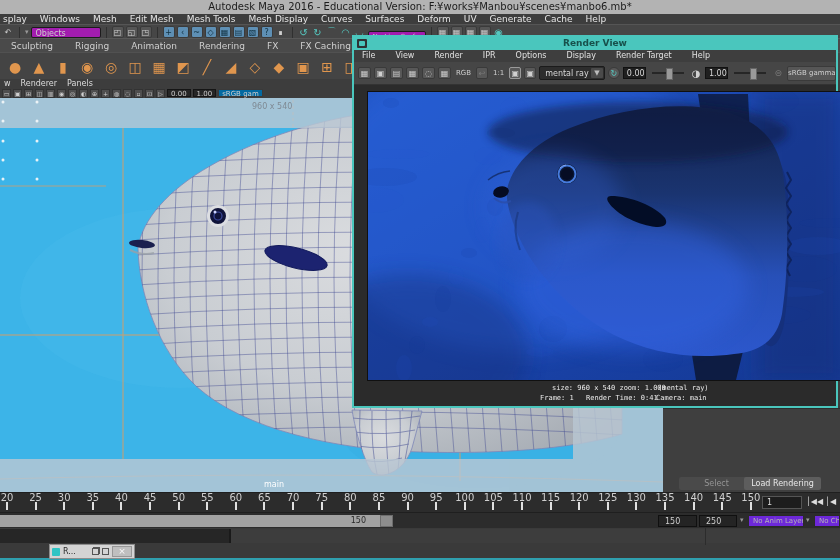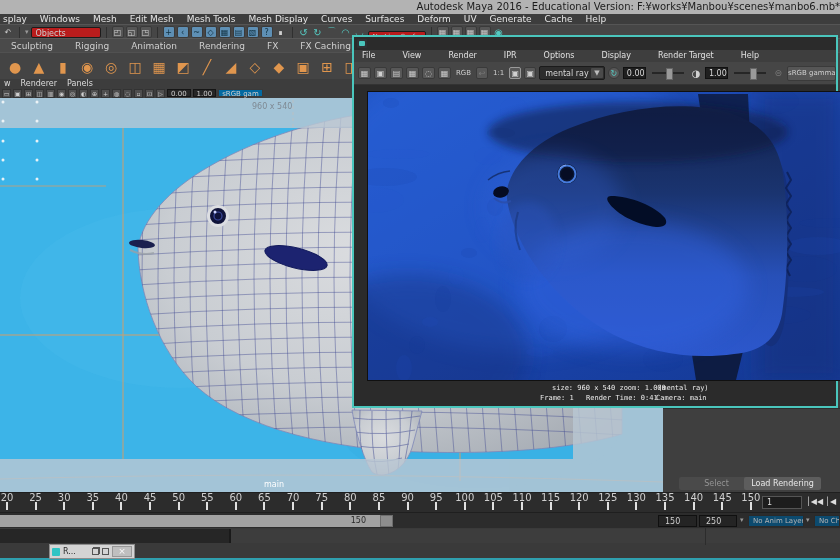--- a/index.html
+++ b/index.html
@@ -1,33 +1,33 @@
 <!DOCTYPE html>
 <html style="--c-teal: #4ac6bd; --c-viewport-blue: #3cb4e8; --c-gate-strip: #b9c7d3; --c-grid-orange: #cf9e6b; --c-wire-navy: #3c468f; --c-shelf-orange: #e0964e; --c-icon-blue: #5e8fb4; --c-timeline-bg: #2c2c2c; --c-accent-orange: #e8893a;"><head>
 <meta charset="utf-8">
 <style>
   html,body{margin:0;padding:0;}
   body{width:840px;height:560px;position:relative;overflow:hidden;background:#3c3c3c;
        font-family:"DejaVu Sans","Liberation Sans",sans-serif;-webkit-font-smoothing:antialiased;}
   .abs{position:absolute;}
   
   #titlebar{left:0;top:0;width:840px;height:14px;background:#b3b3b3;color:#1c1c1c;
-            font-size:10px;line-height:14px;text-align:right;}
+            font-size:10px;line-height:14px;text-align:center;}
   #menubar{left:0;top:14px;width:840px;height:10px;background:#3d3d3d;display:flex;gap:13px;
            padding-left:3px;font-size:9px;line-height:10px;color:#e6e6e6;}
   #menubar span{white-space:nowrap;}
   #statusline{left:0;top:24px;width:840px;height:14px;background:#464646;display:flex;
               align-items:center;gap:2px;padding-left:2px;font-size:8px;color:#c8c8c8;border-top:1px solid #555;}
   .sl-sep{width:1px;height:11px;background:#303030;margin:0 3px;}
   .ibox{width:12px;height:12px;background:#565656;border:1px solid #3a3a3a;border-radius:2px;
         display:flex;align-items:center;justify-content:center;font-size:8px;color:#cfcfcf;box-sizing:border-box;}
   .ibox.blue{background:var(--c-icon-blue);color:#103040;}
   .ibox.teal{background:transparent;border:none;color:#55c8c0;font-size:10px;}
   .ibox.plain{background:transparent;border:none;}
-  .dfield{background:#b91c1c;border:1px solid #1c1c1c;border-radius:2px;height:11px;color:#cccccc;
+  .dfield{background:#a21caf;border:1px solid #1c1c1c;border-radius:2px;height:11px;color:#cccccc;
           font-size:8px;line-height:11px;padding:0 4px;box-sizing:border-box;white-space:nowrap;overflow:hidden;}
   #shelftabs{left:0;top:38px;width:840px;height:14px;background:#4a4a4a;display:flex;align-items:center;
              font-size:9px;color:#cfcfcf;border-top:1px solid #585858;}
   #shelftabs span{padding:0 11px;white-space:nowrap;}
   #shelficons{left:0;top:52px;width:840px;height:27px;background:#444444;display:flex;align-items:center;
               gap:4px;padding-left:5px;border-top:1px solid #515151;}
   .shicon{width:20px;height:20px;display:flex;align-items:center;justify-content:center;
           font-size:14px;color:var(--c-shelf-orange);}
   #panelmenu{left:0;top:79px;width:663px;height:9px;background:#3d3d3d;display:flex;gap:10px;
              padding-left:4px;font-size:8px;line-height:9px;color:#dddddd;}
@@ -41,21 +41,21 @@
   #viewport{left:0;top:98px;width:663px;height:394px;background:var(--c-viewport-blue);border-right:2px solid #be185d;box-sizing:content-box;}
   
   #renderview{left:352px;top:35px;width:486px;height:373px;background:#2b2b2b;
               border:2px solid var(--c-teal);box-sizing:border-box;z-index:40;}
   #rv-title{position:absolute;left:0;top:0;width:100%;height:13px;background:var(--c-teal);
             color:#17504b;font-size:9px;line-height:13px;text-align:center;font-weight:bold;}
   #rv-titleicon{position:absolute;left:3px;top:2px;width:10px;height:9px;background:#2e3134;
             border-radius:1px;display:flex;align-items:center;justify-content:center;}
   #rv-titleicon b{width:6px;height:5px;background:var(--c-teal);border-radius:1px;}
   #rv-menus{position:absolute;left:0;top:13px;width:100%;height:12px;background:#3e3e3e;display:flex;
-            gap:27px;padding-left:8px;font-size:8px;line-height:12px;color:#e0e0e0;box-sizing:border-box;text-align:center;}
+            gap:20px;padding-left:8px;font-size:8px;line-height:12px;color:#e0e0e0;box-sizing:border-box;text-align:center;}
   #rv-toolbar{position:absolute;left:0;top:25px;width:100%;height:23px;background:#464646;display:flex;
               align-items:center;gap:3px;padding-left:4px;box-sizing:border-box;border-bottom:1px solid #333;}
   .rvico{width:13px;height:12px;background:#585858;border:1px solid #3a3a3a;border-radius:2px;color:#d0d0d0;
          font-size:8px;display:flex;align-items:center;justify-content:center;box-sizing:border-box;}
   .rvico.sel{border-color:#9a9a9a;}
   .rvico.dim{color:#7a7a7a;}
   .rvtxt{font-size:7px;color:#cfcfcf;padding:0 2px;white-space:nowrap;}
   #rv-renderer{width:72px;height:14px;background:#2d2d2d;border:1px solid #1b1b1b;border-radius:2px;
                font-size:8px;line-height:13px;color:#d8d8d8;padding-left:5px;box-sizing:border-box;position:relative;}
   #rv-renderer i{position:absolute;right:1px;top:1px;width:12px;height:10px;background:#4a4a4a;color:#bbb;
@@ -84,21 +84,21 @@
               color:#dddddd;font-size:8px;line-height:12px;padding-left:4px;box-sizing:border-box;}
   #transport{left:806px;top:4px;display:flex;gap:2px;font-size:8px;color:#dddddd;}
   
   #rangerow{left:0;top:512px;width:840px;height:16px;background:var(--c-timeline-bg);border-top:1px solid #1f1f1f;}
   #rangebar{position:absolute;left:0;top:2px;width:380px;height:12px;background:#a2a2a2;color:#2a2a2a;
             font-size:8px;line-height:12px;text-align:right;padding-right:14px;box-sizing:border-box;}
   #rangehandle{position:absolute;left:380px;top:2px;width:13px;height:12px;background:#8d8d8d;border:1px solid #6d6d6d;box-sizing:border-box;}
   .rfield{position:absolute;top:2px;height:12px;background:#242424;border:1px solid #101010;color:#cccccc;
           font-size:8px;line-height:11px;padding-left:6px;box-sizing:border-box;}
   .rarrow{position:absolute;top:3px;font-size:7px;color:#999999;}
-  .rdrop{position:absolute;top:2px;height:12px;background:#0c4a6e;border:1px solid #2a2a2a;color:#b5b5b5;
+  .rdrop{position:absolute;top:2px;height:12px;background:#6d28d9;border:1px solid #2a2a2a;color:#b5b5b5;
          font-size:7px;line-height:11px;padding-left:4px;box-sizing:border-box;white-space:nowrap;overflow:hidden;}
   
   #bottomarea{left:0;top:528px;width:840px;height:32px;background:#3a3a3a;}
   #cmdline{position:absolute;left:0;top:1px;width:229px;height:14px;background:#262626;border-right:2px solid #1a1a1a;}
   #helpline{position:absolute;left:231px;top:1px;width:609px;height:14px;background:#3d3d3d;}
   #bot-div{position:absolute;left:705px;top:0;width:1px;height:17px;background:#2c2c2c;}
   #tealline{position:absolute;left:0;top:30px;width:840px;height:2px;background:#2f9fae;}
   #miniwin{left:49px;top:544px;width:86px;height:15px;background:#d4d4d4;border:1px solid #8e8e8e;
            display:flex;align-items:center;gap:3px;padding:0 2px;box-sizing:border-box;z-index:60;}
   #miniwin .mico{width:8px;height:8px;background:#2ec4c4;border-radius:1px;}
@@ -298,20 +298,21 @@
         <circle cx="37" cy="43" r="1.5"></circle>
       <circle cx="37" cy="62" r="1.5"></circle>
         <circle cx="37" cy="81" r="1.5"></circle>
     </g>
     <text x="252" y="11" font-size="8" fill="#7f8a94">960 x 540</text>
     <text x="264" y="389" font-size="8" fill="#ffffff">main</text>
   </svg>
 </div>
 
 <div id="renderview" class="abs">
+  <div id="rv-title">Render View</div>
   <div id="rv-titleicon">
       <b></b>
     </div>
   <div id="rv-menus">
       <span>File</span>
       <span>View</span>
       <span>Render</span>
       <span>IPR</span>
       <span>Options</span>
       <span>Display</span>

